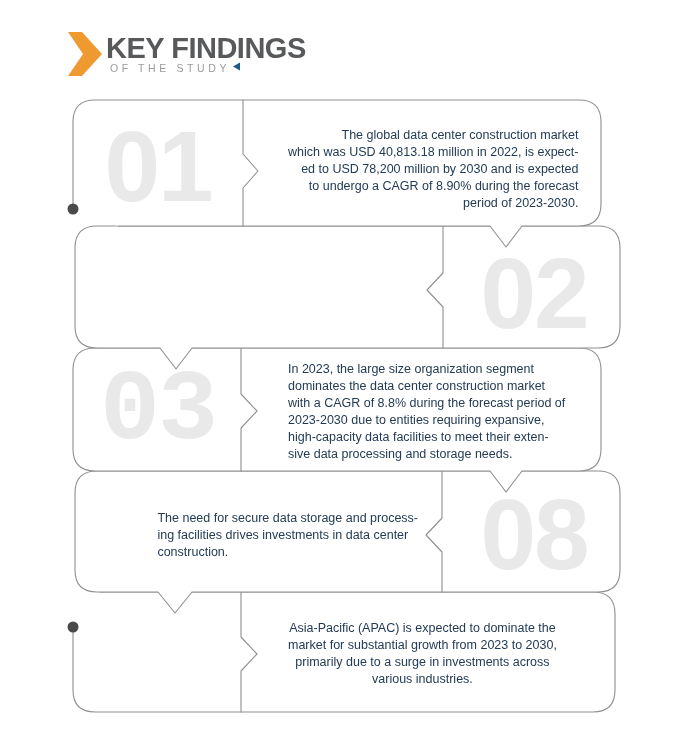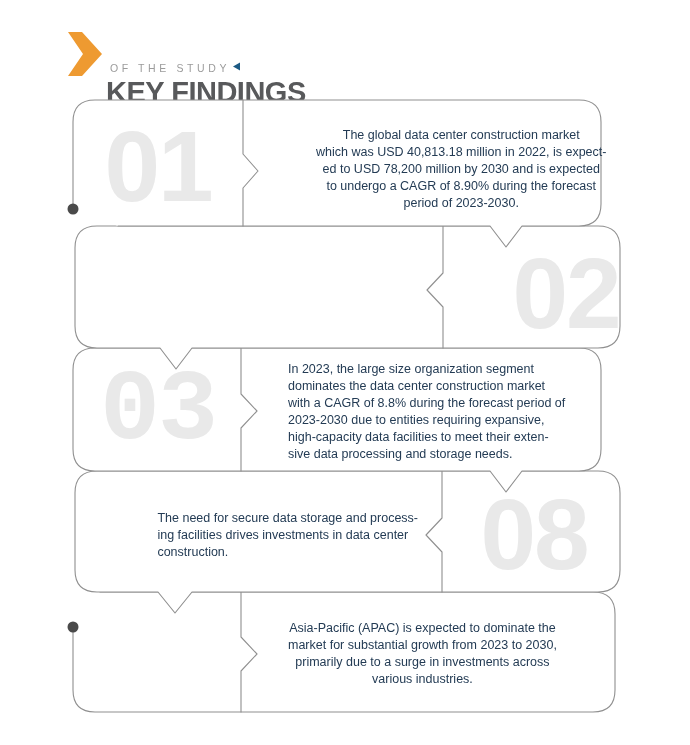--- a/index.html
+++ b/index.html
@@ -8,49 +8,49 @@
     width:690px;height:745px;
     background:#ffffff;
     font-family:"Liberation Sans", sans-serif;
     overflow:hidden;
   }
   
   .logo{position:absolute;left:68px;top:32px;width:34px;height:44px;}
   .title{
     position:absolute;left:106px;top:32px;
     font-size:29px;font-weight:700;letter-spacing:-0.5px;
-    color:#58595B;white-space:nowrap;margin-top:44px;
+    color:#58595B;white-space:nowrap;
   }
   .subtitle-row{
     position:absolute;left:110px;top:62px;
     display:flex;align-items:flex-start;gap:3px;
   }
   .subtitle{
     font-size:10.5px;letter-spacing:3.6px;color:#9B9B9B;white-space:nowrap;
   }
   
   .art{position:absolute;left:0;top:0;}
   
   .num{
     position:absolute;transform:translate(-50%,-50%);
     font-size:100px;font-weight:700;letter-spacing:-2px;
     color:#E9E9E9;line-height:1;white-space:nowrap;
   }
   .n1{left:158px;top:166px;}
-  .n2{left:534px;top:293px;margin-left:32px;}
+  .n2{left:534px;top:293px;}
   .n3{left:158px;top:412px;font-family:Liberation Mono, monospace;}
   .n4{left:534px;top:534px;}
   .n5{left:158px;top:654px;}
   
   .txt{
     position:absolute;
     font-size:12.5px;line-height:17px;color:#233B54;
     white-space:pre-line;
   }
-  .t1{left:288px;top:127px;text-align:center;margin-left:28px;}
+  .t1{left:288px;top:127px;text-align:right;}
   .t2{right:272px;top:247px;text-align:right;}
   .t3{left:288px;top:361px;text-align:left;}
   .t4{right:272px;top:510px;text-align:left;}
   .t5{left:288px;top:620px;text-align:center;}
 </style>
 </head>
 <body>
 
 <div class="stage">
 

